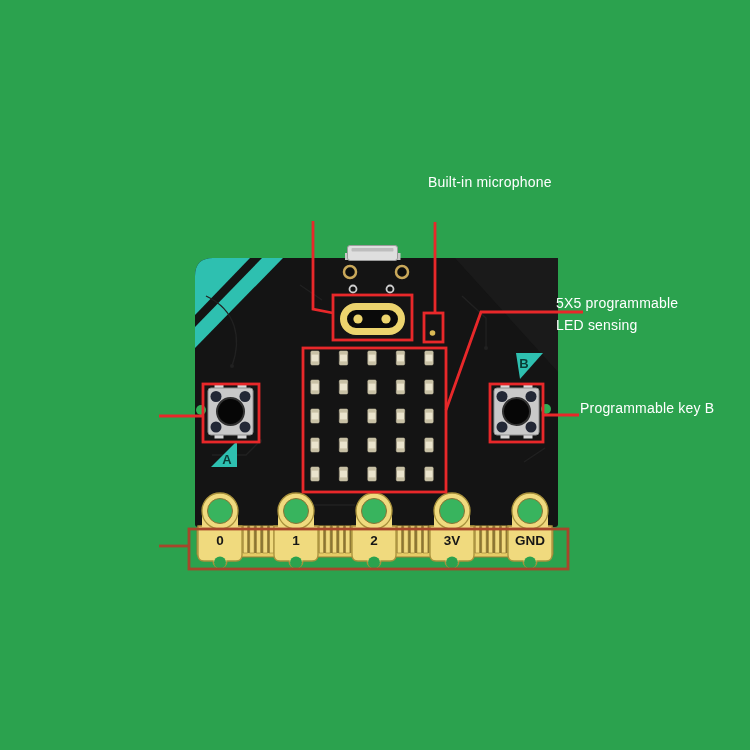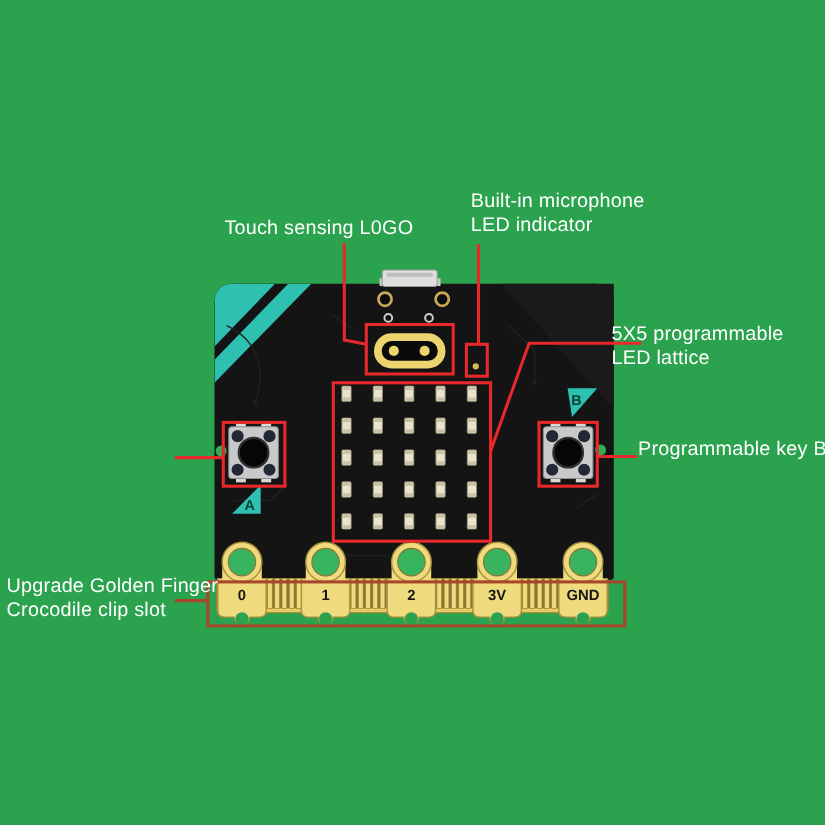--- a/index.html
+++ b/index.html
@@ -3,21 +3,21 @@
 <meta charset="utf-8">
 <style>
   html,body{margin:0;padding:0;}
   .stage{
     position:relative;width:750px;height:750px;overflow:hidden;
     background:#2ba24e;
     font-family:"Liberation Sans",sans-serif;
   }
   .stage svg{position:absolute;left:0;top:0;}
   .lbl{
-    position:absolute;color:#ffffff;font-size:18px;line-height:22px;
+    position:absolute;color:#ffffff;font-size:14px;line-height:22px;
     white-space:nowrap;letter-spacing:.2px;
   }
   .pin-label{
     font-family:"Liberation Sans",sans-serif;font-size:13.5px;font-weight:bold;fill:#161616;
   }
   .tri-label{
     font-family:"Liberation Sans",sans-serif;font-size:13px;font-weight:bold;fill:#093c36;
   }
 </style>
 </head>
@@ -243,32 +243,24 @@
     <polyline points="583,312 481,312 446,410"></polyline>
     <rect x="203" y="384" width="56" height="58"></rect>
     <line x1="159" y1="416" x2="203" y2="416"></line>
     <rect x="490" y="384" width="53" height="58"></rect>
     <line x1="543" y1="415" x2="579" y2="415"></line>
     <line x1="159" y1="546" x2="189" y2="546" stroke="#a7462b"></line>
     <rect x="189" y="529" width="379" height="40" stroke="#a7462b"></rect>
   </g>
 </svg>
 
-<div class="lbl" style="left:204px;top:196px">
-  <div>Touch sensing L0GO</div>
-</div>
 <div class="lbl" style="left:428px;top:171px">
   <div>Built-in microphone</div>
-  <div>LED indicator</div>
 </div>
 <div class="lbl" style="left:556px;top:292px">
   <div>5X5 programmable</div>
-  <div>LED lattice</div>
+  <div>LED sensing</div>
 </div>
 <div class="lbl" style="left:580px;top:397px">
   <div>Programmable key B</div>
 </div>
-<div class="lbl" style="left:6px;top:521px">
-  <div>Upgrade Golden Finger</div>
-  <div>Crocodile clip slot</div>
-</div>
 
 </div>
 
 </body></html>

